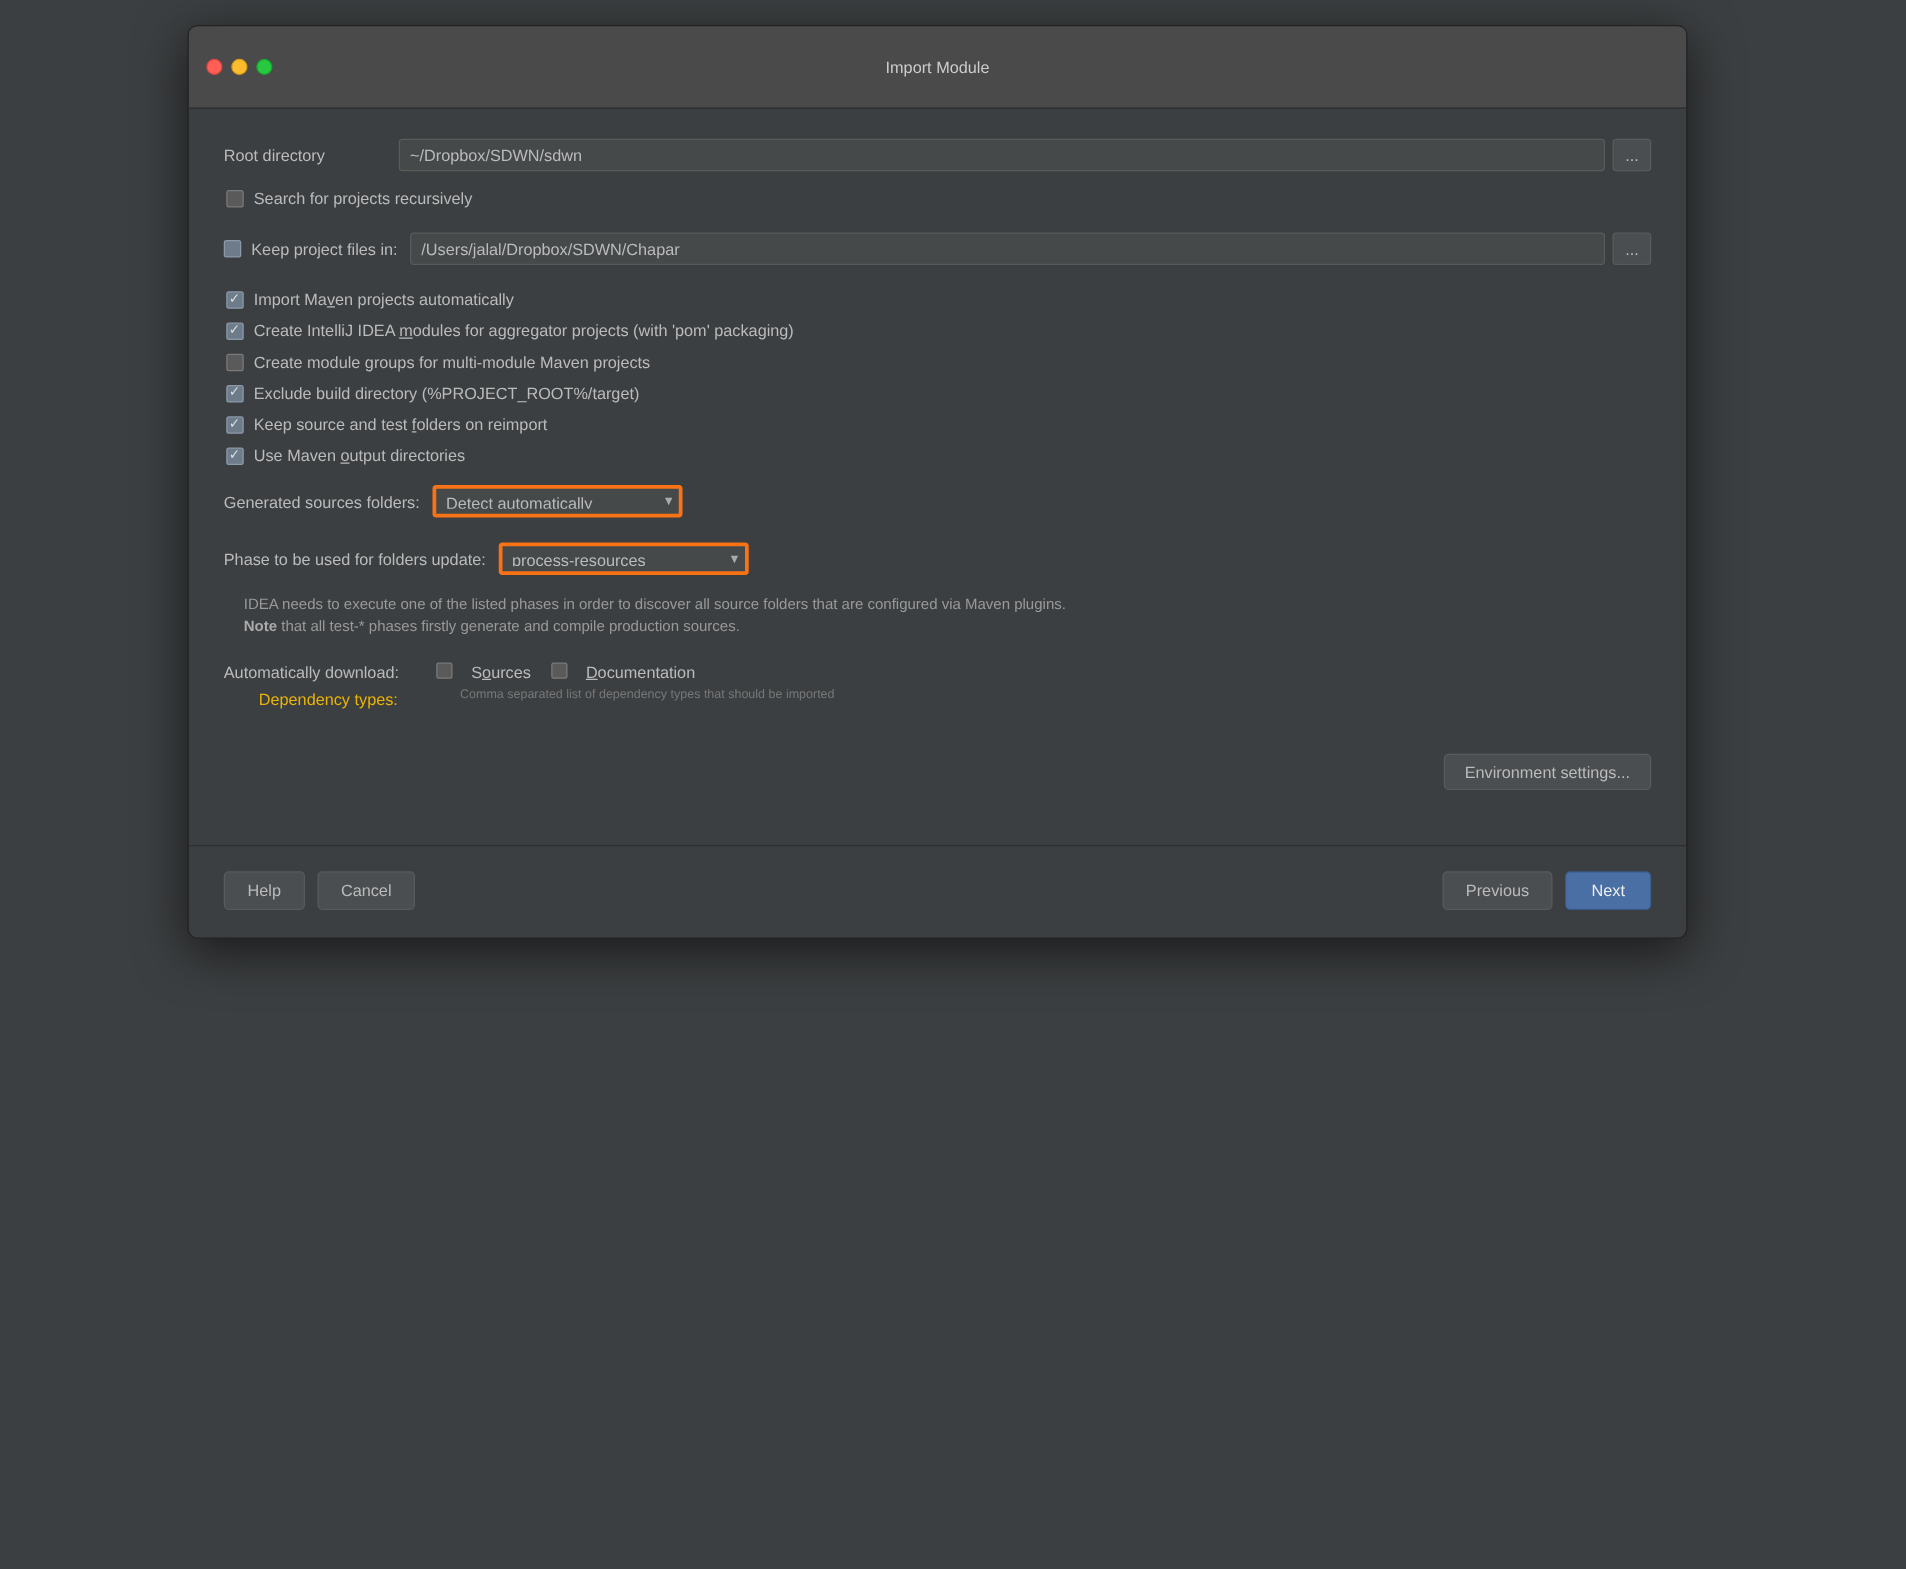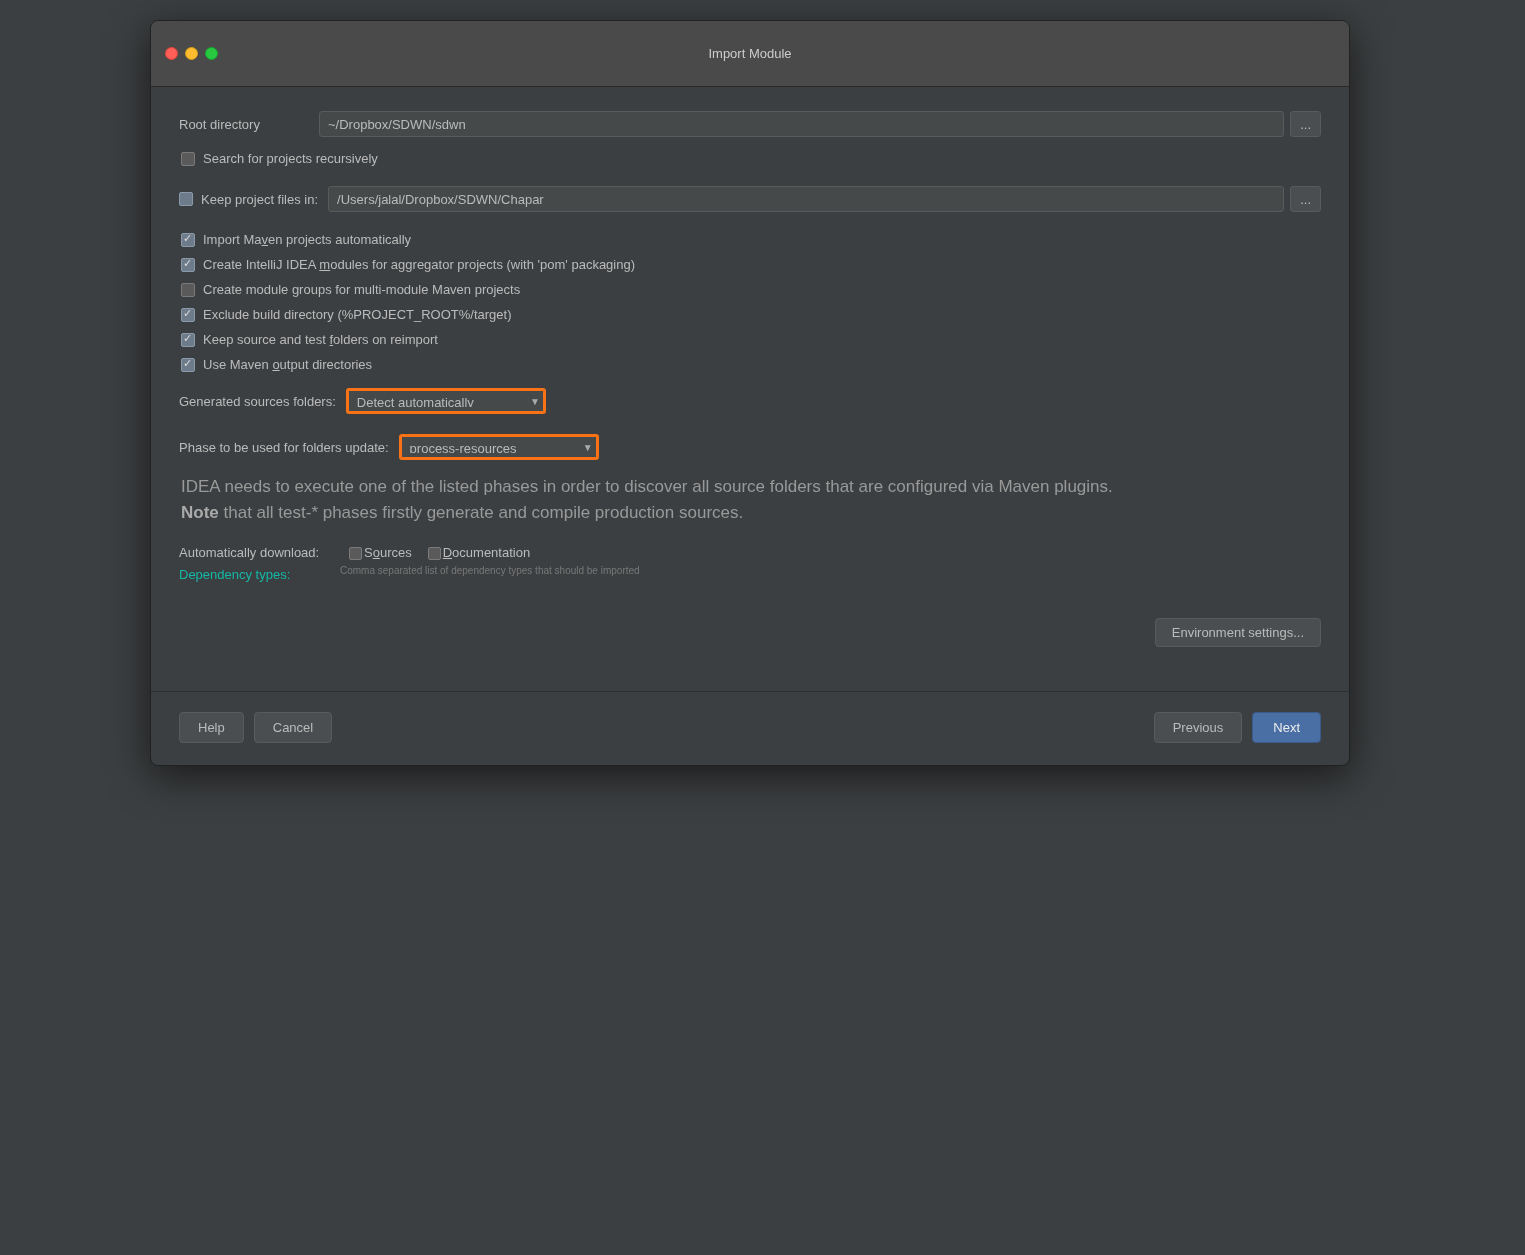--- a/index.html
+++ b/index.html
@@ -175,23 +175,23 @@
 
     .select-arrow {
       position: absolute;
       right: 6px;
       pointer-events: none;
       color: #aaa;
       font-size: 10px;
     }
 
     .info-text {
-      font-size: 17px;
+      font-size: 12px;
       color: #999;
-      margin-left: 2px;
+      margin-left: 16px;
       margin-bottom: 14px;
       line-height: 1.5;
     }
 
     .info-text strong {
       color: #aaa;
       font-weight: bold;
     }
 
     .auto-download-row {
@@ -207,22 +207,22 @@
     }
 
     .inline-checkbox-group {
       display: flex;
       align-items: center;
       gap: 16px;
     }
 
     .inline-check {
       display: flex;
-      align-items: flex-end;
-      gap: 2px;
+      align-items: flex-start;
+      gap: 15px;
       cursor: pointer;
     }
 
     .inline-check input[type="checkbox"] {
       appearance: none;
       -webkit-appearance: none;
       width: 13px;
       height: 13px;
       background: #5a5a5a;
       border: 1px solid #7a7a7a;
@@ -252,23 +252,24 @@
       user-select: none;
     }
 
     .dependency-row {
       display: flex;
       align-items: flex-start;
       margin-bottom: 6px;
     }
 
     .dep-label {
-      color: #14b8a6;
+      color: #eab308;
       min-width: 160px;
       padding-top: 5px;
+      margin-left: 28px;
     }
 
     .dep-input-wrapper {
       flex: 1;
     }
 
     .dep-input {
       width: 100%;
       background: #45494a;
       border: 1px solid #5a5a5a;

